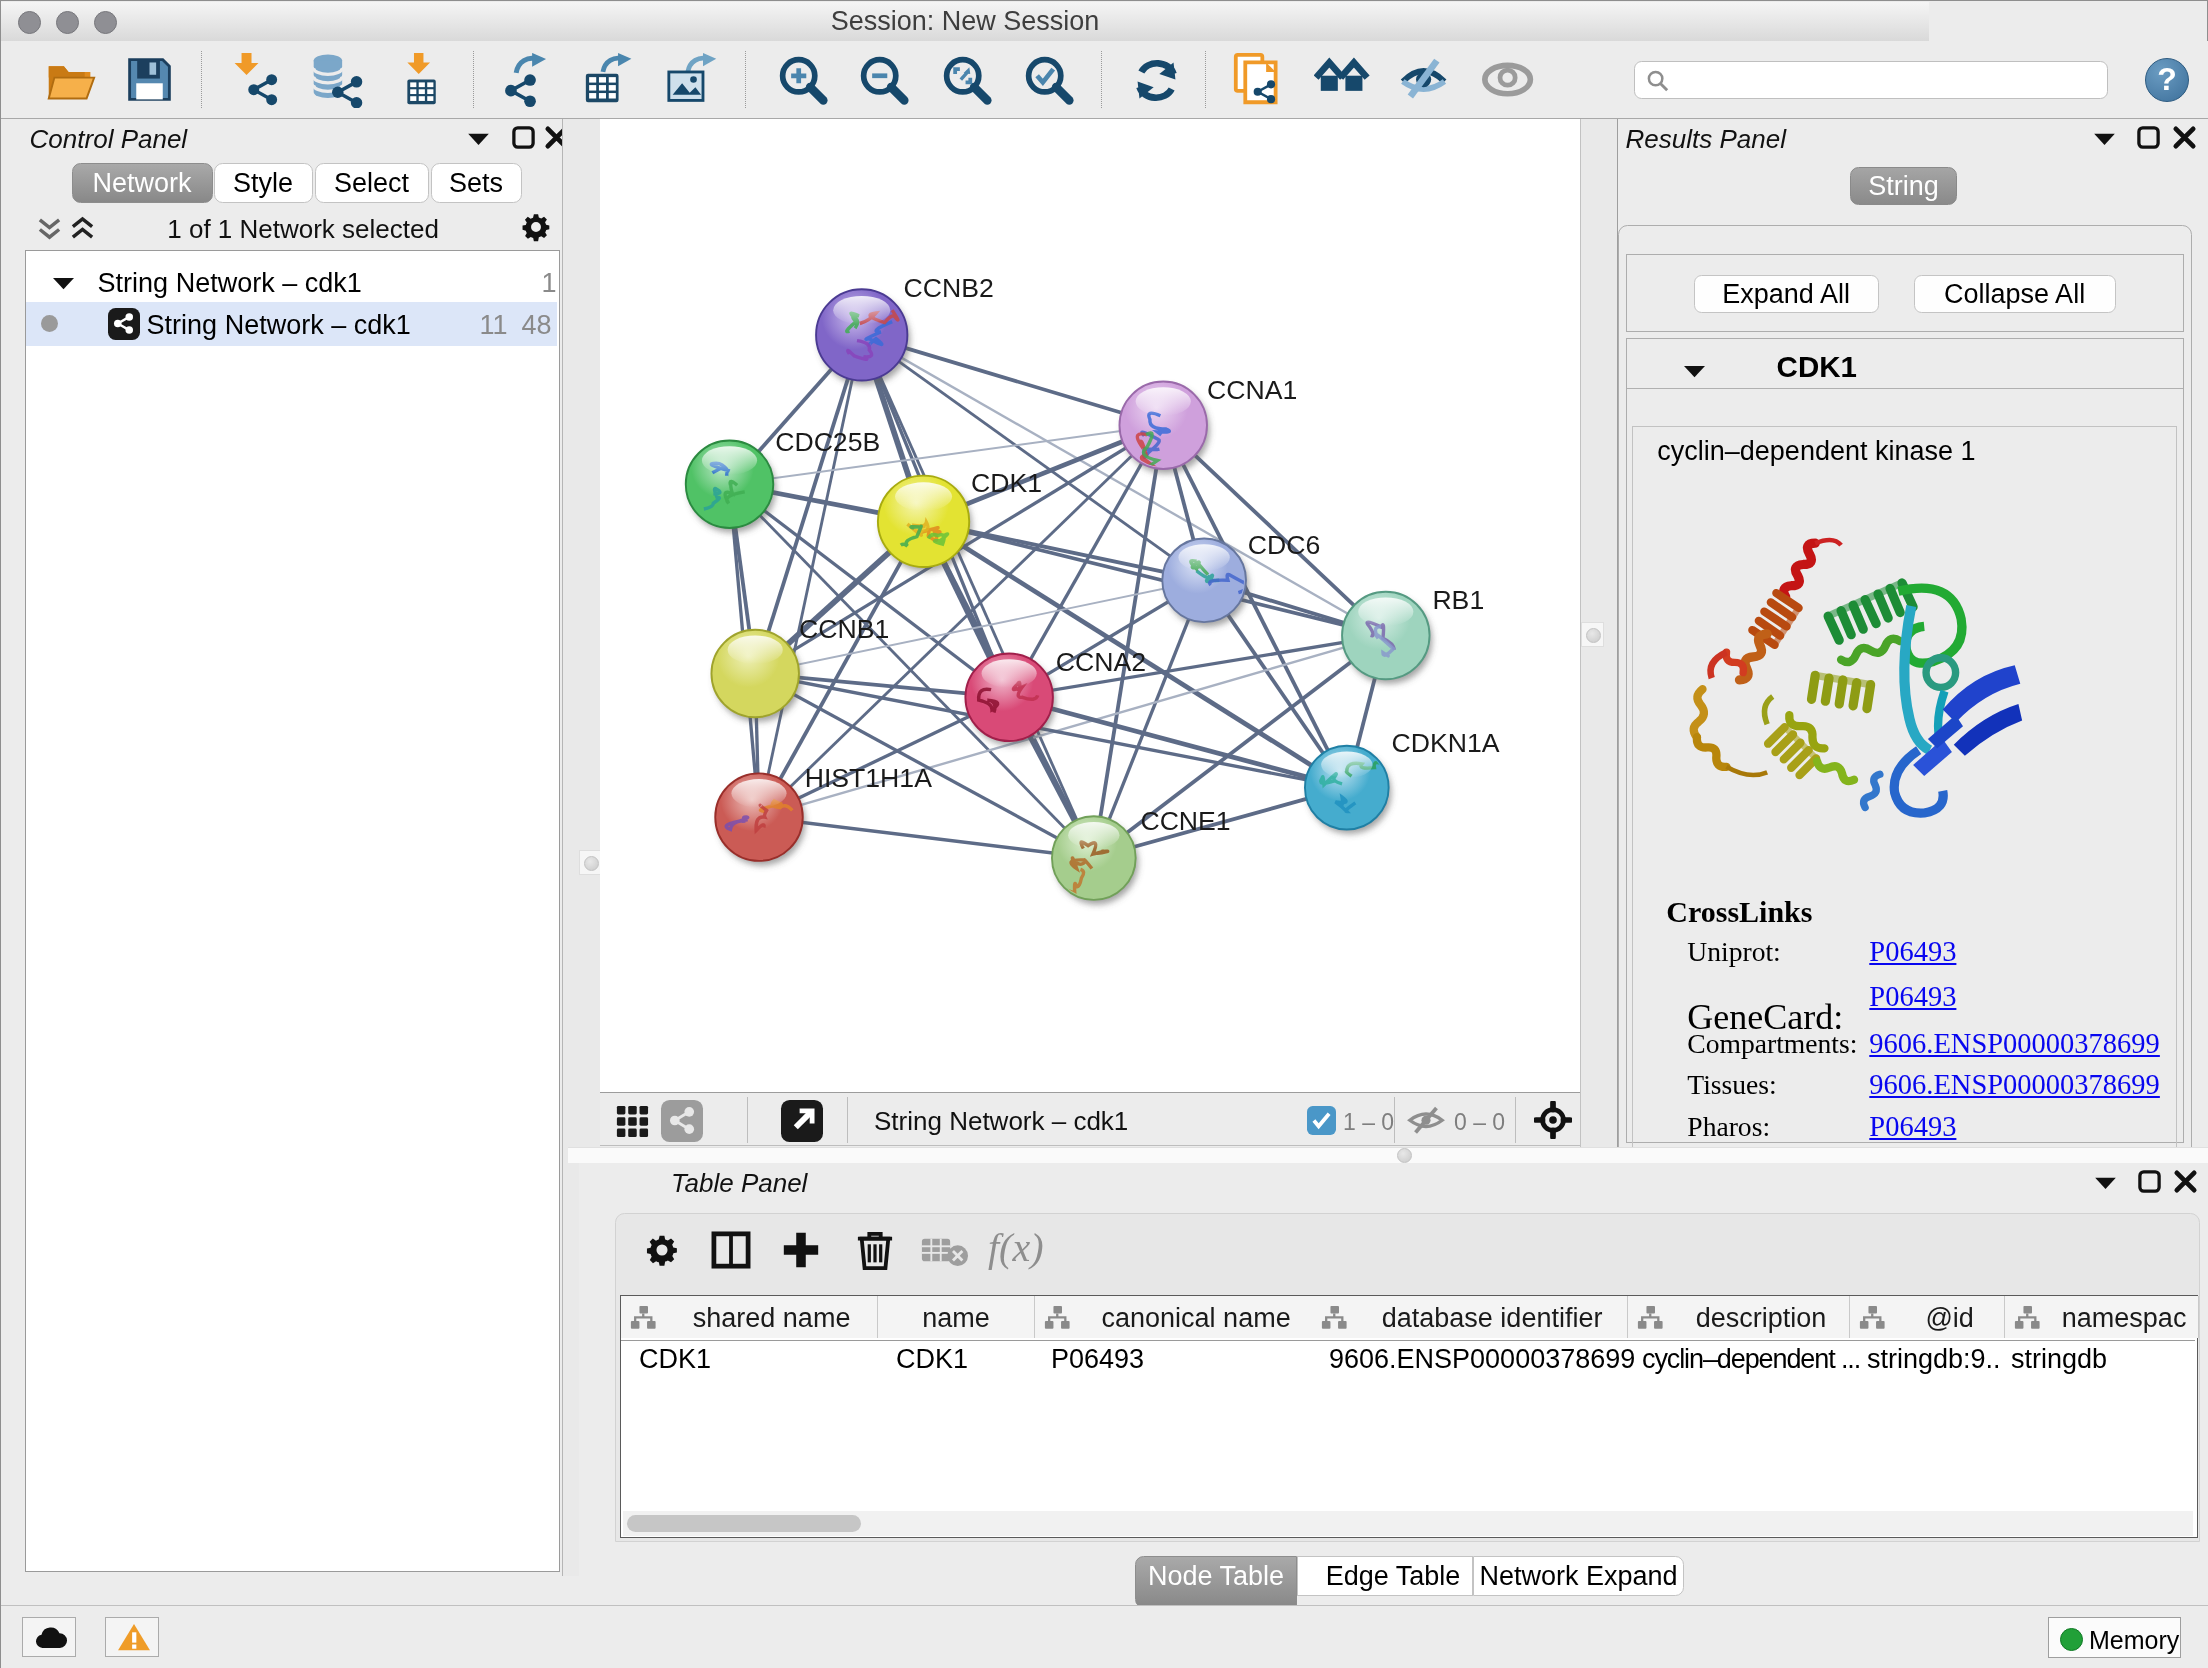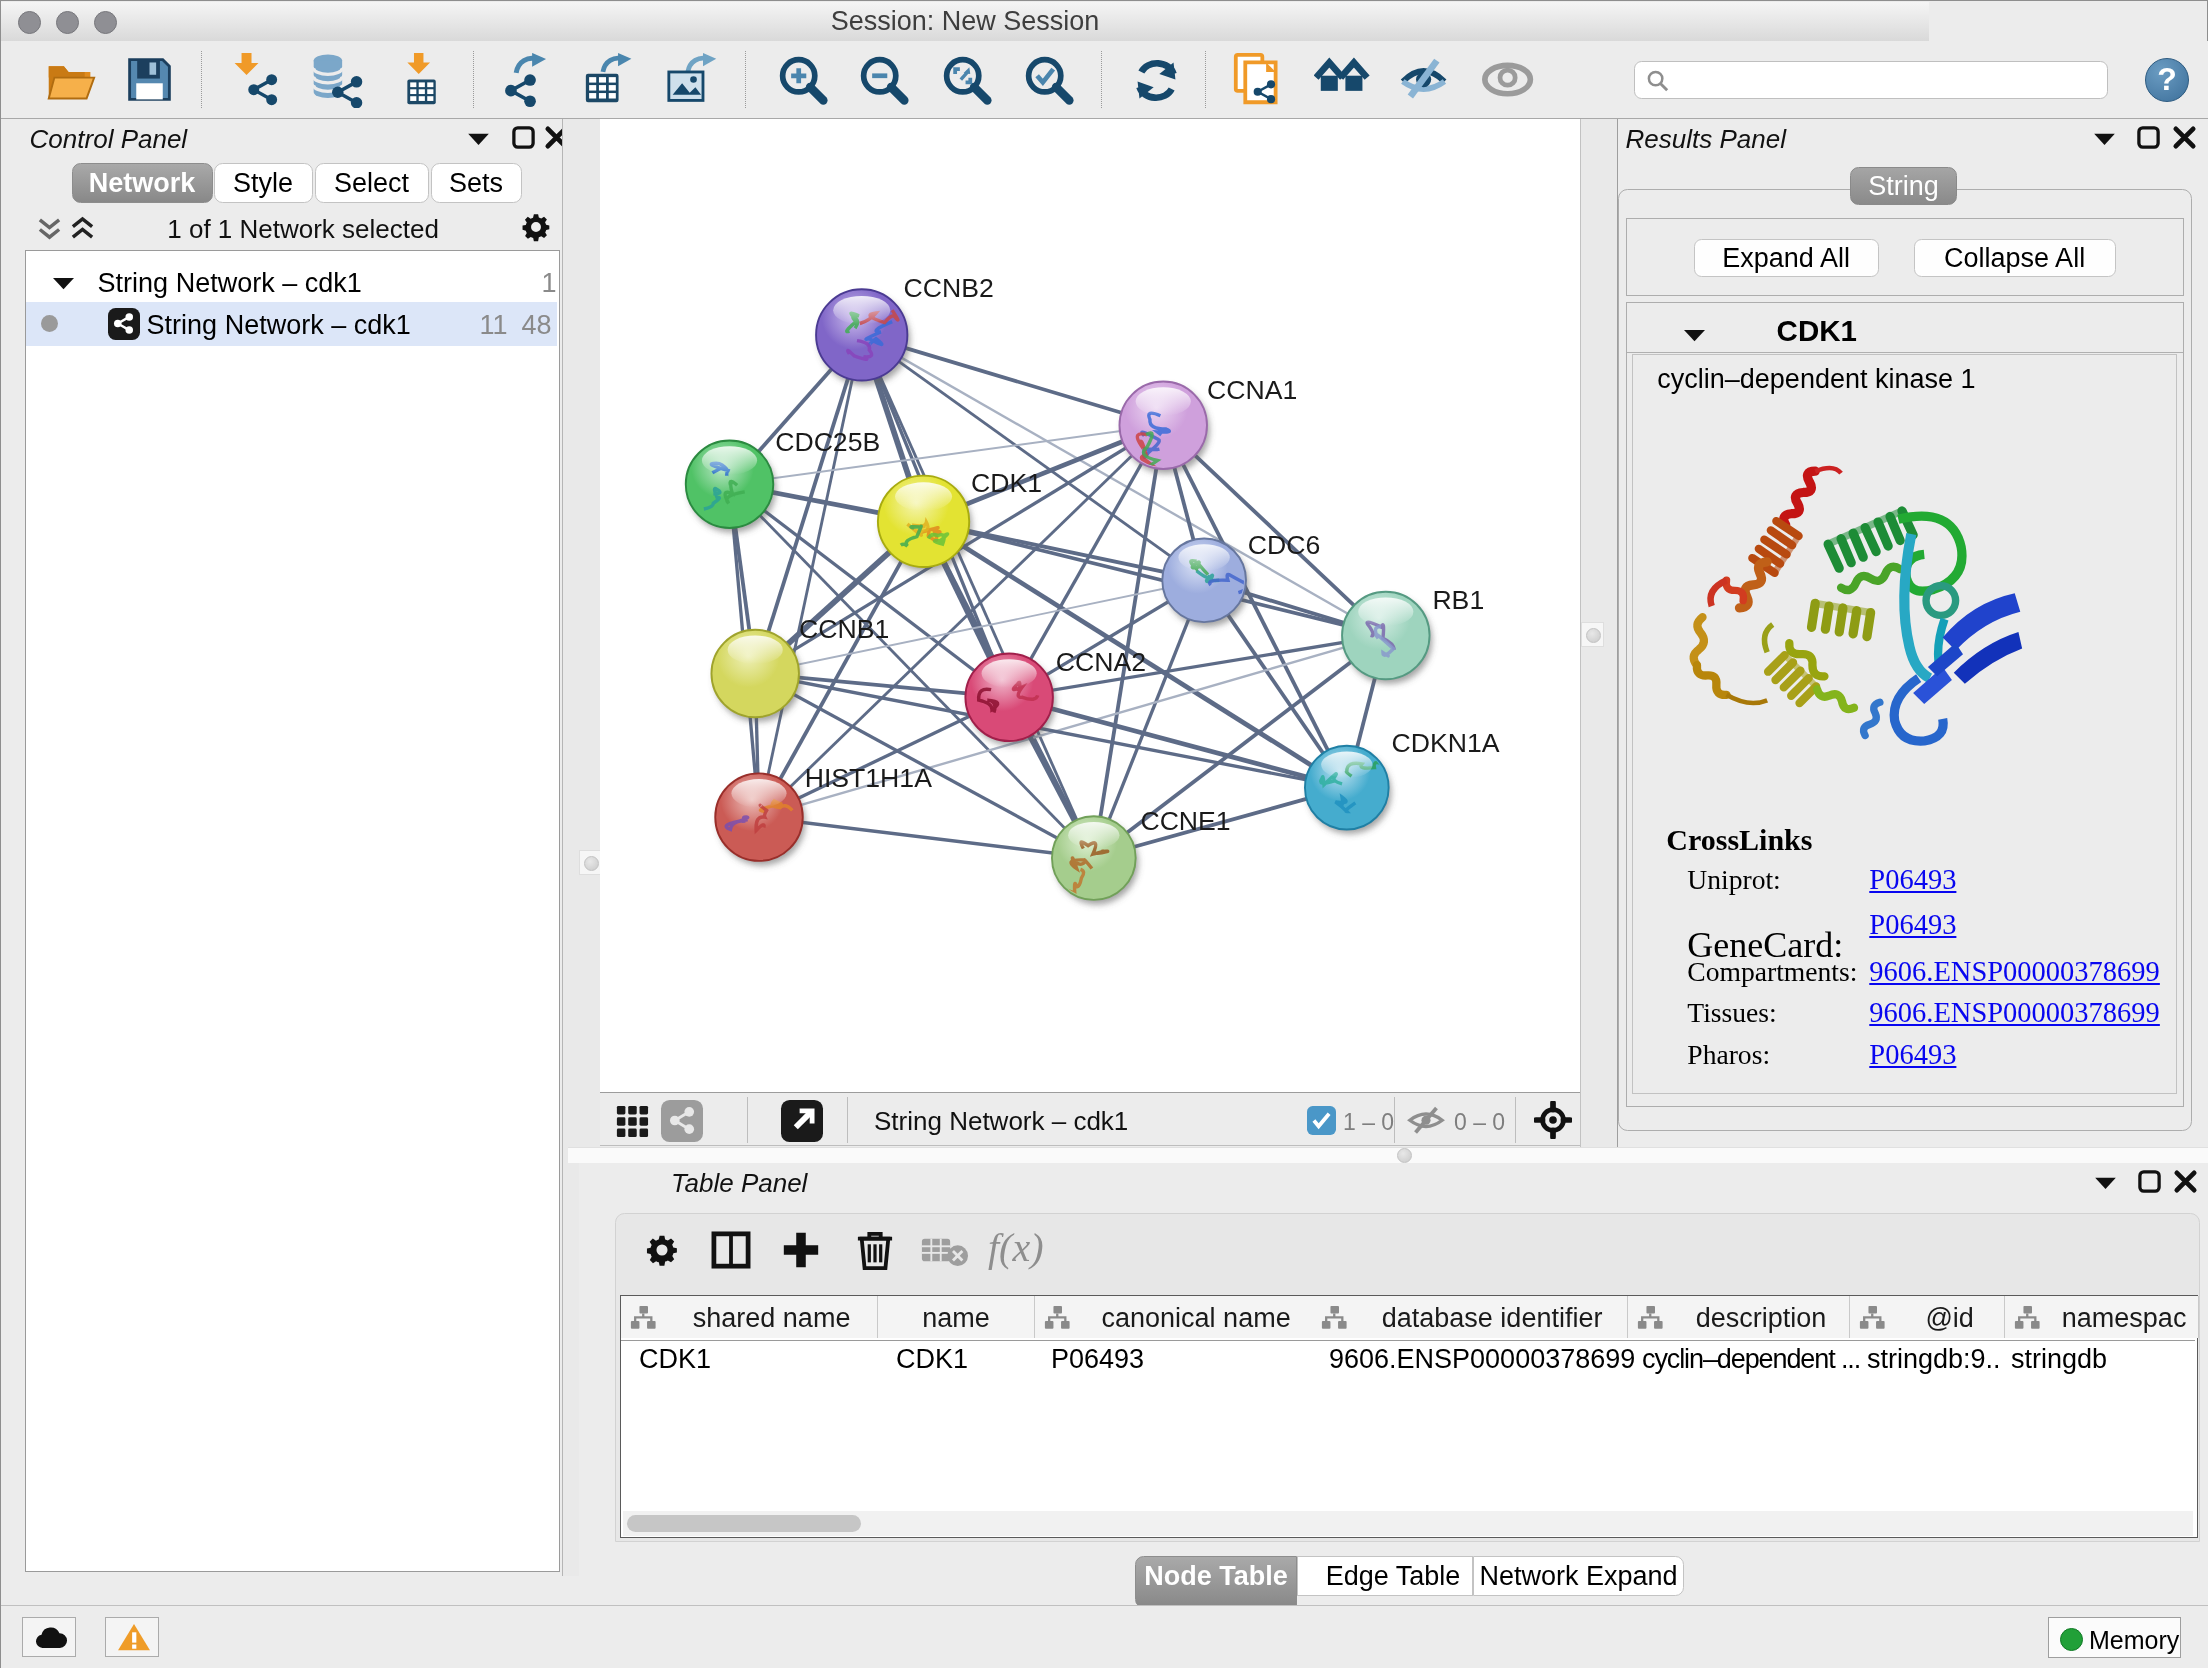--- a/index.html
+++ b/index.html
@@ -17,34 +17,34 @@
 
 #toolbar{position:absolute;left:0;top:40px;width:2208px;height:78px;background:#ececec;
  border-bottom:1px solid #a8a8a8;box-sizing:border-box;}
 .tbsep{position:absolute;top:9.5px;height:57px;width:0;border-left:1.9px dotted #9a9a9a;}
 .ticon{position:absolute;top:13.3px;}
 
 .phead{position:absolute;font-size:26px;color:#111;font-style:italic;}
 
 .tabbtn{position:absolute;box-sizing:border-box;border:1px solid #c3c3c3;background:#fff;
  color:#000;font-size:27px;text-align:center;border-radius:8.6px;}
-.tabsel{background:linear-gradient(#a9a9a9,#888);color:#fff;border:1px solid #8d8d8d;font-weight:bold;}
+.tabsel{background:linear-gradient(#a9a9a9,#888);color:#fff;border:1px solid #8d8d8d;}
 
 .vsplit{position:absolute;top:118px;background:#e9e9e9;}
 .handlebox{position:absolute;width:23px;height:25px;background:#f6f6f6;border:1px solid #dedede;box-sizing:border-box;}
 .handledot{position:absolute;left:3.8px;top:4.8px;width:13.3px;height:13.3px;border-radius:50%;
  background:radial-gradient(circle at 40% 35%,#e8e8e8,#c9c9c9);border:1px solid #c2c2c2;}
 
 #canvas{position:absolute;left:599px;top:118px;width:980px;height:973px;background:#fff;}
 #netbar{position:absolute;left:599px;top:1091px;width:980px;height:54px;background:#ececec;
  border-top:1px solid #9c9c9c;border-bottom:1px solid #bdbdbd;box-sizing:border-box;}
 #netsplit{position:absolute;left:567px;top:1146px;width:1642px;height:16px;background:#fafafa;border-top:1px solid #e0e0e0;box-sizing:border-box;z-index:5;}
 
 #respanel{position:absolute;left:1617px;top:118px;width:592px;height:1039px;background:#ececec;}
-.resbox{position:absolute;border:1px solid #adadad;box-sizing:border-box;}
+.resbox{position:absolute;border:1px solid #adadad;box-sizing:border-box;margin-top:36px;}
 .btn{position:absolute;background:#fefefe;border:1px solid #c4c4c4;border-radius:7.6px;
  font-size:27px;color:#000;text-align:center;box-sizing:border-box;}
 .serif{font-family:"Liberation Serif",serif;}
 .link{color:#0806f0;text-decoration:underline;}
 
 #tablepanel{position:absolute;left:578px;top:1157px;width:1630px;height:447px;background:#ececec;}
 #tpinner{position:absolute;left:36px;top:55px;width:1585px;height:329px;background:#e7e7e7;
  border:1px solid #d2d2d2;border-radius:9.5px 9.5px 0 0;box-sizing:border-box;}
 #ntable{position:absolute;left:41px;top:137px;width:1578px;height:243px;background:#fff;
  border:1.9px solid #5a5a5a;box-sizing:border-box;}

